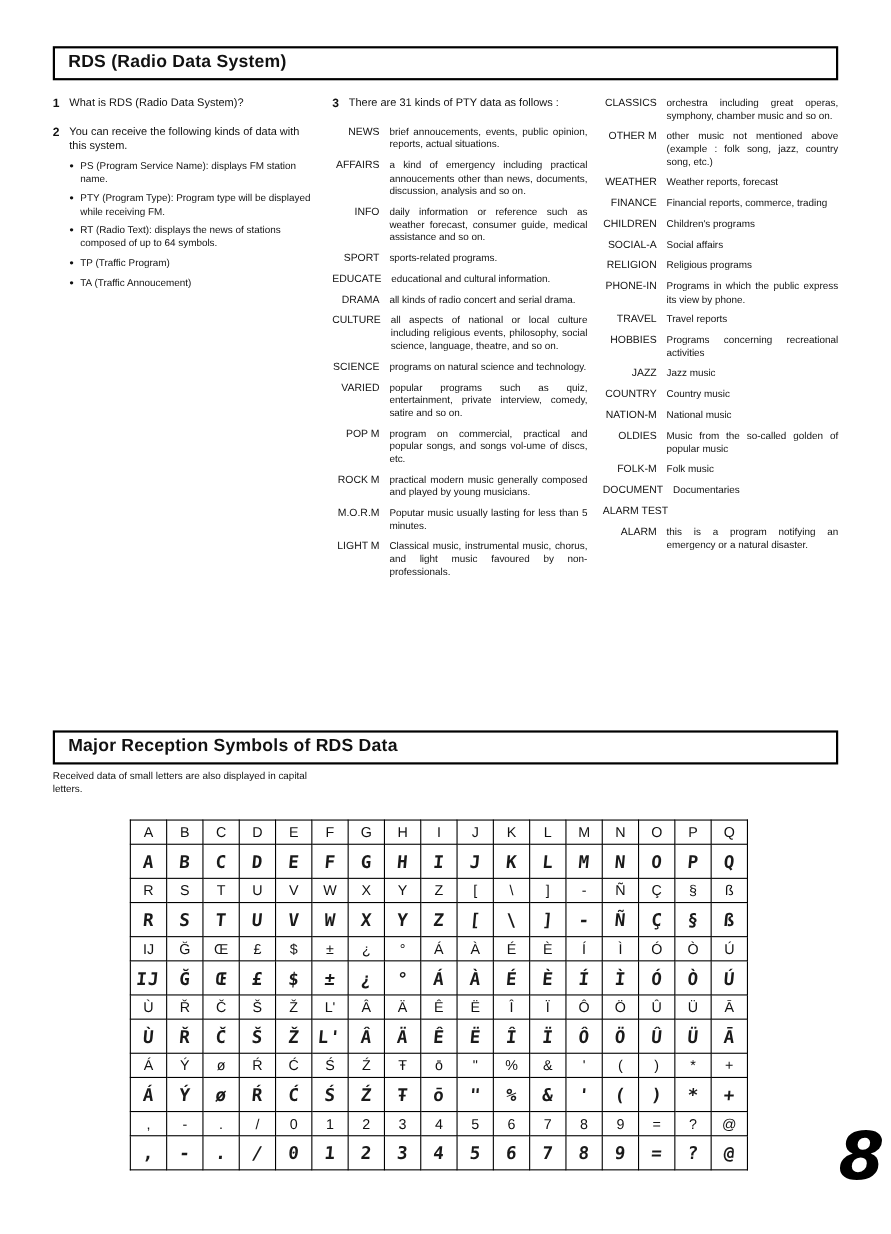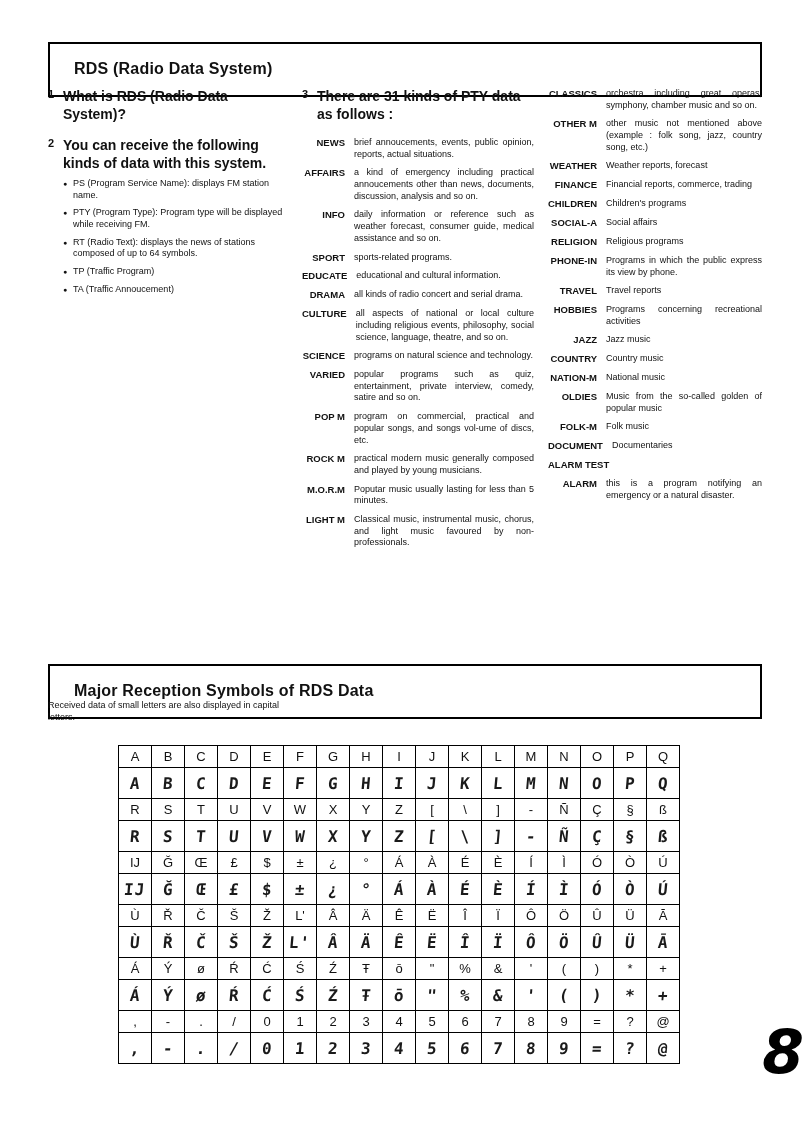--- a/index.html
+++ b/index.html
@@ -14,59 +14,59 @@
     position:relative; width:810px; height:1122px;
     background:#ffffff; overflow:hidden;
   }
   
   .title-box {
     position:absolute; left:48px; width:714px;
     border:2px solid #000; background:#fff;
     padding:4px 12px 5px 12px;
   }
   .title-box .box-title {
-    font-size:16px; font-weight:bold; margin:12px;
+    font-size:16px; font-weight:bold; margin:0;
     letter-spacing:0.2px;
   }
   #box-rds { top:42px; }
   #box-symbols { top:664px; }
 
   
   .columns {
     position:absolute; top:88px; left:48px; width:714px;
     display:flex; gap:14px;
   }
   .col { flex:1; }
   .col1 { flex:0 0 240px; }
   .col2 { flex:0 0 232px; }
   .col3 { flex:0 0 214px; }
 
   .num-item { display:flex; margin-bottom:10px; }
   .num-item .item-num {
     width:15px; flex:0 0 15px;
     font-weight:bold; font-size:11px; line-height:1.1;
   }
-  .item-head { font-weight:bold; font-size:14px; line-height:1.25; margin:0 0 4px 0; }
+  .item-head { font-weight:normal; font-size:10px; line-height:1.25; margin:0 0 4px 0; }
   .item-body { font-size:9px; line-height:1.3; margin:0; text-align:justify; }
 
   .bullet-list { margin:6px 0 0 0; padding:0; list-style:none; }
   .bullet-list li {
     font-size:9px; line-height:1.3; margin-bottom:6px;
     display:flex;
   }
   .bullet-dot { flex:0 0 10px; font-size:7px; line-height:1.7; }
   .bullet-text { flex:1; }
 
   
   .pty-list { display:block; }
   .pty-entry { display:flex; margin-bottom:7px; }
   .col2 .pty-term { flex:0 0 52px; }
   .col3 .pty-term { flex:0 0 58px; }
   .pty-term {
-    font-weight:bold; font-size:9.5px; text-align:right;
+    font-weight:normal; font-size:9.5px; text-align:right;
     padding-right:9px; white-space:nowrap; line-height:1.25;
   }
   .pty-def { flex:1; font-size:9px; line-height:1.3; text-align:justify; }
 
   
   .note {
     position:absolute; top:700px; left:48px; width:250px;
     font-size:9px; line-height:1.3; margin:0;
   }
 

